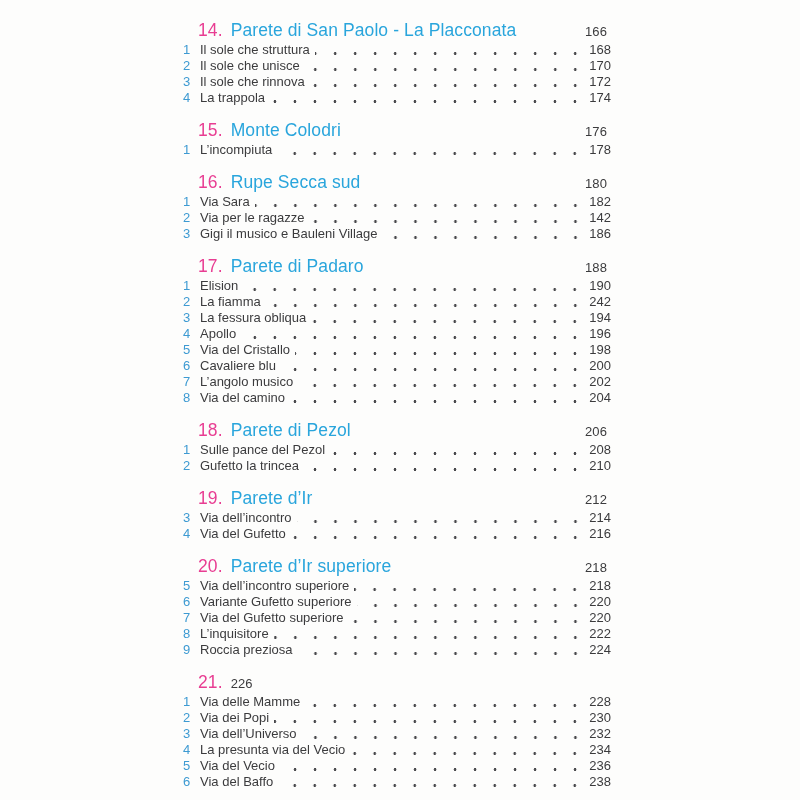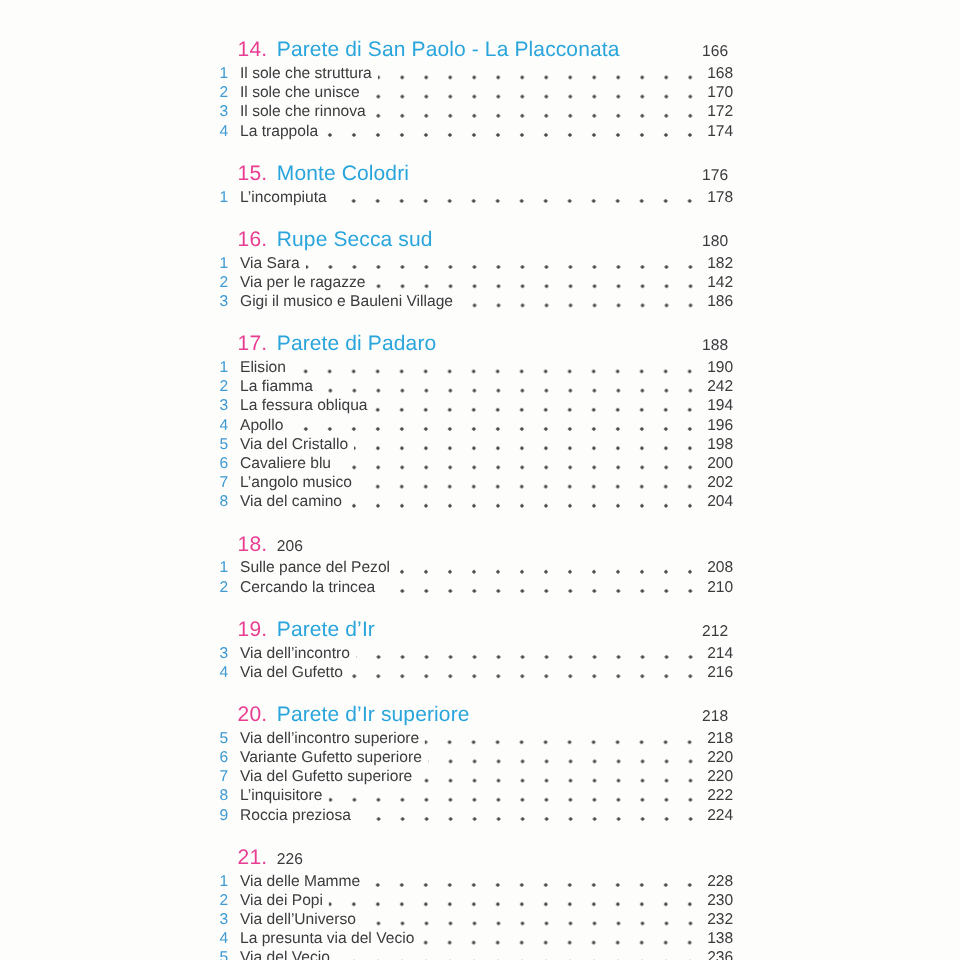--- a/index.html
+++ b/index.html
@@ -17,21 +17,21 @@
     background: #fdfdfc;
     font-family: "Liberation Sans", "DejaVu Sans", sans-serif;
   }
   .content {
     position: absolute;
     left: 180px;
     top: 14px;
     width: 431px;
   }
   section.toc-section {
-    margin: 15px 0 12px 0;
+    margin: 4px 0 12px 0;
   }
   .sec-header {
     display: flex;
     align-items: baseline;
     height: 24px;
     line-height: 24px;
     font-size: 17.5px;
     letter-spacing: 0.1px;
     padding-left: 18px;
     white-space: nowrap;
@@ -230,33 +230,34 @@
     <span class="e-num">8</span>
     <span class="e-title">Via del camino</span>
     <span class="leader"></span>
     <span class="e-page">204</span>
   </div>
 </section>
 
   <section class="toc-section">
     <div class="sec-header">
       <span class="sec-num">18.</span>
+      <span class="sec-title">Parete di Pezol</span>
       <span class="sec-page">206</span>
     </div>
 
   <div class="entry">
     <span class="e-num">1</span>
     <span class="e-title">Sulle pance del Pezol</span>
     <span class="leader"></span>
     <span class="e-page">208</span>
   </div>
 
   <div class="entry">
     <span class="e-num">2</span>
-    <span class="e-title">Cercando la trincea</span>
+    <span class="e-title">Gufetto la trincea</span>
     <span class="leader"></span>
     <span class="e-page">210</span>
   </div>
 </section>
 
   <section class="toc-section">
     <div class="sec-header">
       <span class="sec-num">19.</span>
       <span class="sec-title">Parete d’Ir</span>
       <span class="sec-page">212</span>
@@ -344,21 +345,21 @@
     <span class="e-num">3</span>
     <span class="e-title">Via dell’Universo</span>
     <span class="leader"></span>
     <span class="e-page">232</span>
   </div>
 
   <div class="entry">
     <span class="e-num">4</span>
     <span class="e-title">La presunta via del Vecio</span>
     <span class="leader"></span>
-    <span class="e-page">138</span>
+    <span class="e-page">234</span>
   </div>
 
   <div class="entry">
     <span class="e-num">5</span>
     <span class="e-title">Via del Vecio</span>
     <span class="leader"></span>
     <span class="e-page">236</span>
   </div>
 
   <div class="entry">

